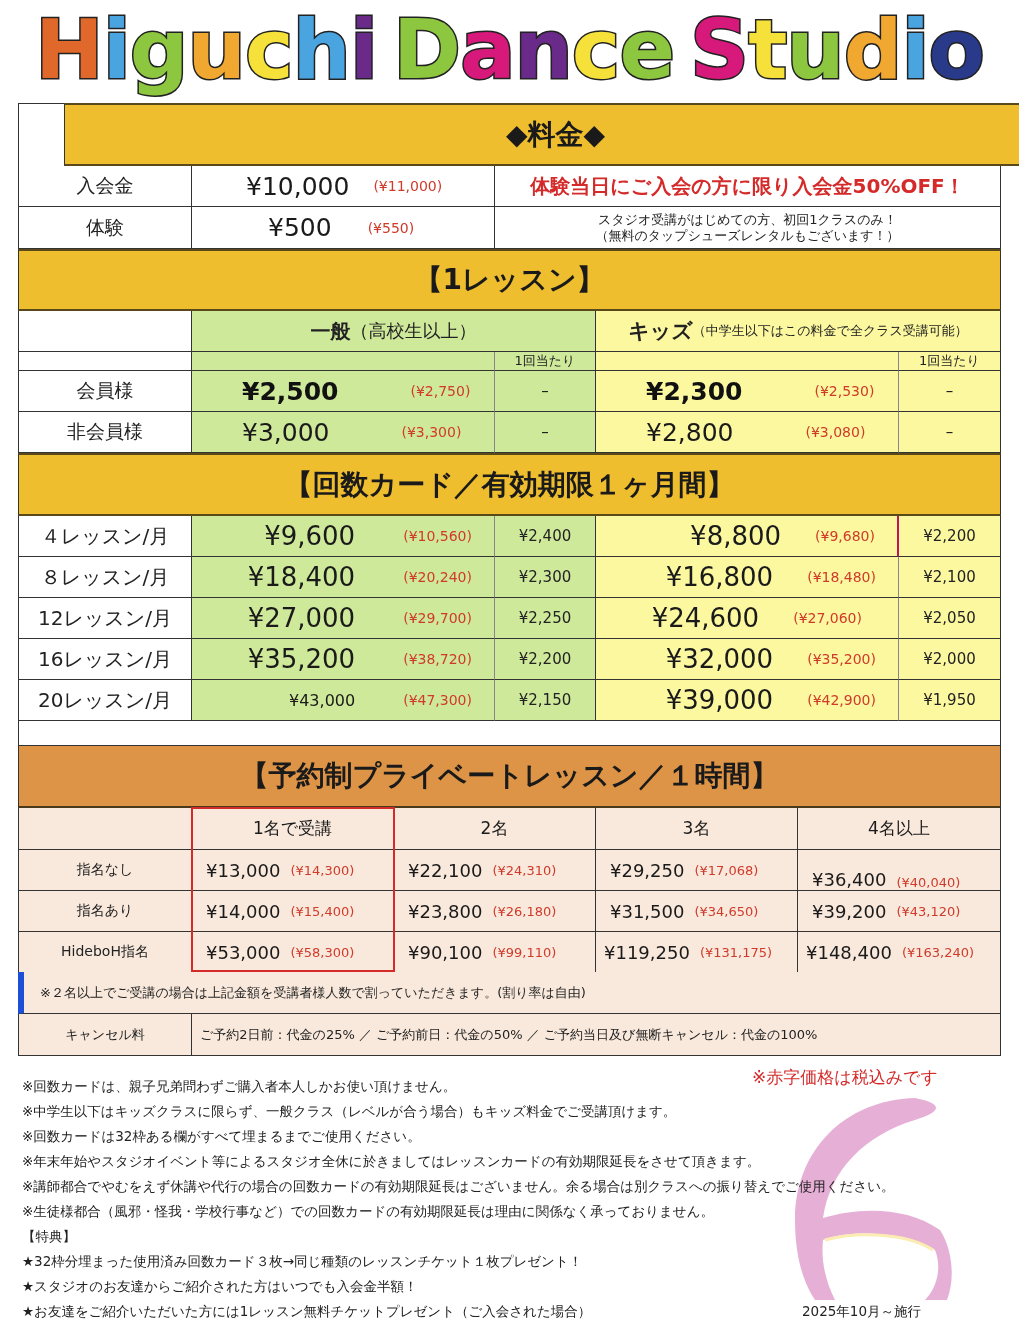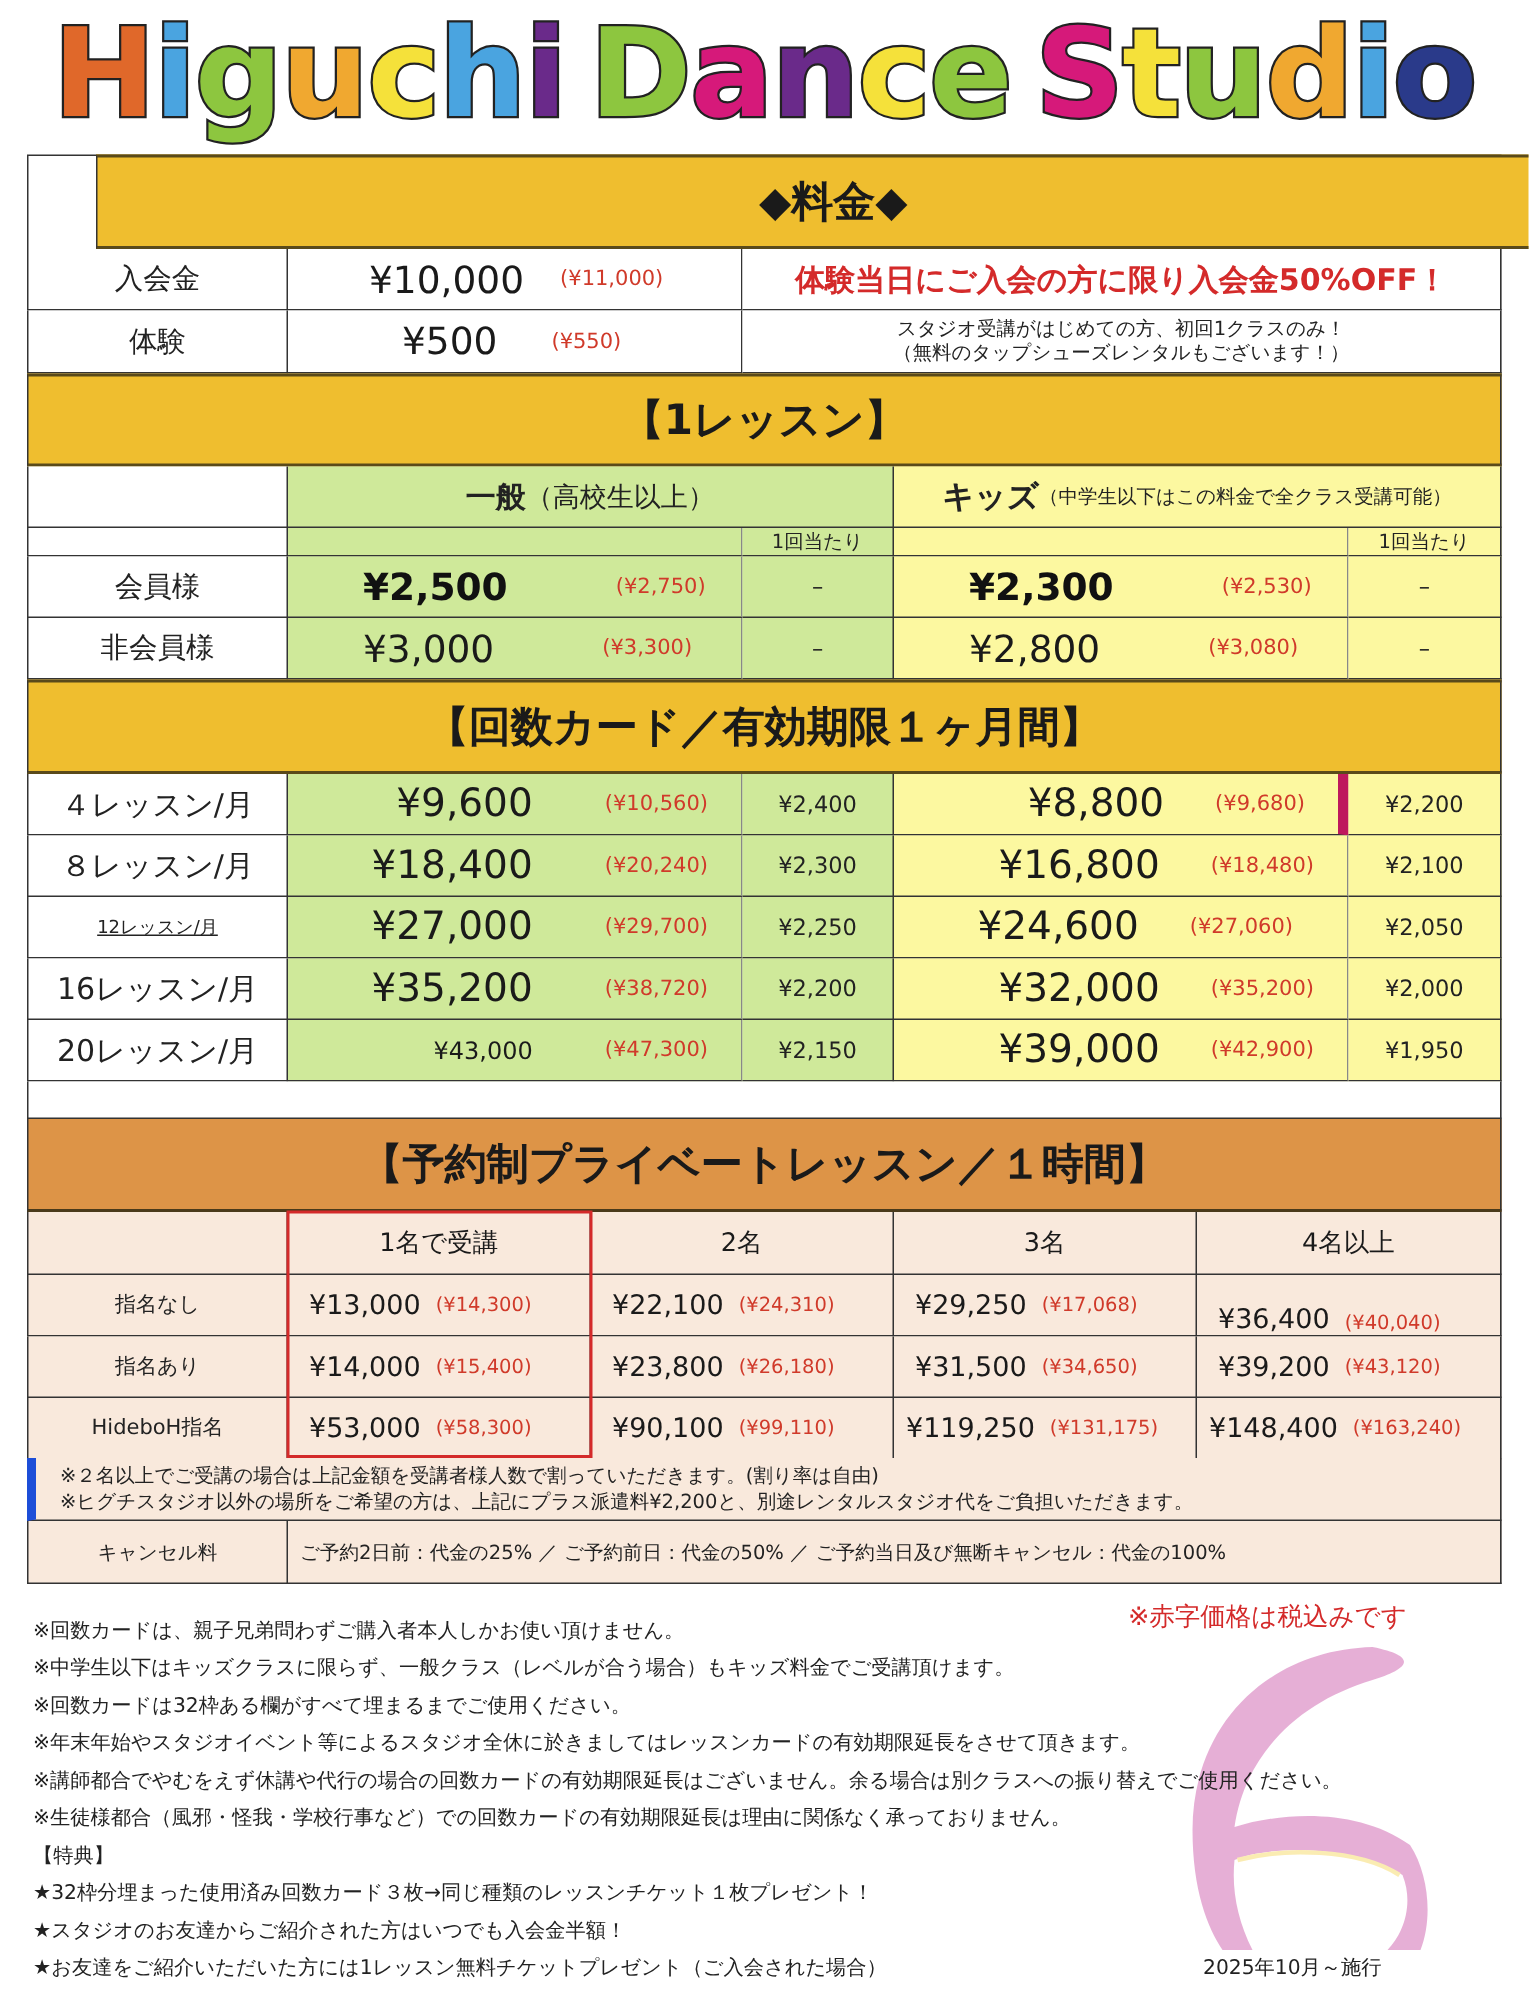--- a/index.html
+++ b/index.html
@@ -126,21 +126,21 @@
     <div class="cell white lbl" style="left:18px;top:516px;width:174px;height:41px;border-left:1px solid #333;">
       <span style="font-size:20px;">４レッスン/月</span>
     </div>
     <div class="cell green" style="left:192px;top:516px;width:303px;height:41px;border-right:1px solid #888;justify-content:flex-end;padding-right:22px;">
       <span class="big" style="font-size:26px;">¥9,600</span>
       <span class="tax" style="margin-left:48px;">(¥10,560)</span>
     </div>
     <div class="cell green" style="left:495px;top:516px;width:101px;height:41px;">
       <span class="small">¥2,400</span>
     </div>
-    <div class="cell yellow" style="left:596px;top:516px;width:303px;height:41px;border-right:7px solid #be185d;justify-content:flex-end;padding-right:22px;">
+    <div class="cell yellow" style="left:596px;top:516px;width:303px;height:41px;border-right:2px solid #be185d;justify-content:flex-end;padding-right:22px;">
       <span class="big" style="font-size:26px;">¥8,800</span>
       <span class="tax" style="margin-left:34px;">(¥9,680)</span>
     </div>
     <div class="cell yellow" style="left:899px;top:516px;width:102px;height:41px;">
       <span class="small">¥2,200</span>
     </div>
     <div class="cell white lbl" style="left:18px;top:557px;width:174px;height:41px;border-left:1px solid #333;">
       <span style="font-size:20px;">８レッスン/月</span>
     </div>
     <div class="cell green" style="left:192px;top:557px;width:303px;height:41px;border-right:1px solid #888;justify-content:flex-end;padding-right:22px;">
@@ -151,21 +151,21 @@
       <span class="small">¥2,300</span>
     </div>
     <div class="cell yellow" style="left:596px;top:557px;width:303px;height:41px;border-right:1px solid #888;justify-content:flex-end;padding-right:22px;">
       <span class="big" style="font-size:26px;">¥16,800</span>
       <span class="tax" style="margin-left:34px;">(¥18,480)</span>
     </div>
     <div class="cell yellow" style="left:899px;top:557px;width:102px;height:41px;">
       <span class="small">¥2,100</span>
     </div>
     <div class="cell white lbl" style="left:18px;top:598px;width:174px;height:41px;border-left:1px solid #333;">
-      <span style="font-size:12px;text-decoration:underline;">12レッスン/月</span>
+      <span style="font-size:20px;">12レッスン/月</span>
     </div>
     <div class="cell green" style="left:192px;top:598px;width:303px;height:41px;border-right:1px solid #888;justify-content:flex-end;padding-right:22px;">
       <span class="big" style="font-size:26px;">¥27,000</span>
       <span class="tax" style="margin-left:48px;">(¥29,700)</span>
     </div>
     <div class="cell green" style="left:495px;top:598px;width:101px;height:41px;">
       <span class="small">¥2,250</span>
     </div>
     <div class="cell yellow" style="left:596px;top:598px;width:303px;height:41px;border-right:1px solid #888;justify-content:flex-end;padding-right:36px;">
       <span class="big" style="font-size:26px;">¥24,600</span>
@@ -285,21 +285,20 @@
     <div class="cell peach" style="left:798px;top:932px;width:203px;height:41px;justify-content:flex-start;padding-left:8px;">
       <span class="priv">¥148,400</span>
       <span class="ptax" style="margin-left:10px;">(¥163,240)</span>
     </div>
   </div>
 
 <div class="abs" style="left:191px;top:807px;width:204px;height:165px;border:2px solid #d42a2a;"></div>
 
 <div class="cell peach" style="left:18px;top:972px;width:983px;height:42px;border-left:6px solid #1d4ed8;flex-direction:column;align-items:flex-start;justify-content:center;padding-left:16px;line-height:17px;">
   <span class="tiny">※２名以上でご受講の場合は上記金額を受講者様人数で割っていただきます。(割り率は自由)</span>
-  <span class="tiny">※ヒグチスタジオ以外の場所をご希望の方は、上記にプラス派遣料¥2,200と、別途レンタルスタジオ代をご負担いただきます。</span>
 </div>
 <div class="cell peach tiny" style="left:18px;top:1014px;width:174px;height:42px;border-left:1px solid #333;">
     <span>キャンセル料</span>
   </div>
 <div class="cell peach tiny" style="left:192px;top:1014px;width:809px;height:42px;justify-content:flex-start;padding-left:8px;">
     <span>ご予約2日前：代金の25% ／ ご予約前日：代金の50% ／ ご予約当日及び無断キャンセル：代金の100%</span>
   </div>
 
 <div class="abs" style="left:752px;top:1066px;font-size:17px;color:#d42a2a;white-space:nowrap;">※赤字価格は税込みです</div>
 

